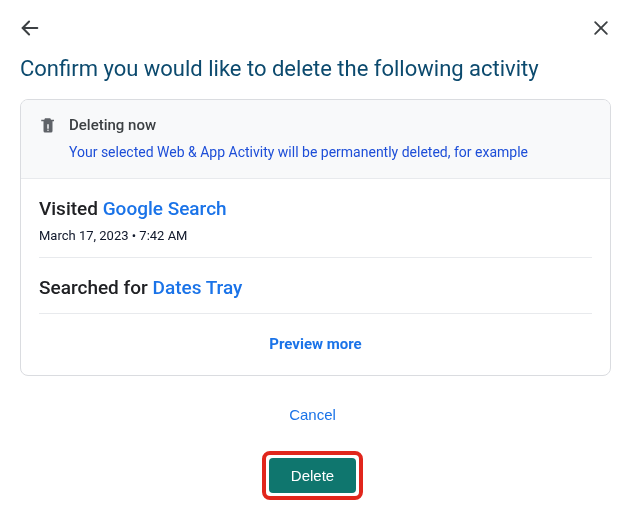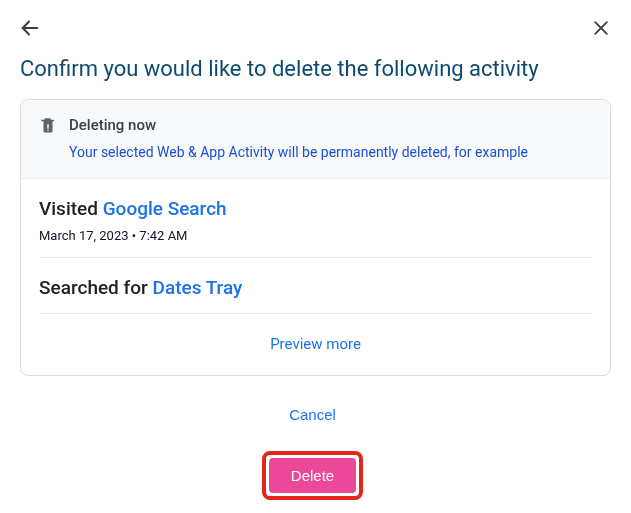--- a/index.html
+++ b/index.html
@@ -80,42 +80,42 @@
       color: #0f172a;
       margin-top: 8px;
     }
     .preview-more {
       text-align: center;
       padding: 20px 0 22px 0;
     }
     .preview-more span {
       color: #1a73e8;
       font-size: 15px;
-      font-weight: 400;
+      font-weight: 700;
       cursor: pointer;
     }
     .actions {
       display: flex;
       justify-content: flex-end;
       align-items: center;
       gap: 20px;
       padding: 22px 26px 0 20px;
       flex-direction: column;
     }
     .btn-text {
       color: #1a73e8;
       font-size: 15px;
       font-weight: 500;
       background: none;
       border: none;
       cursor: pointer;
       padding: 8px 10px;
     }
     .btn-filled {
-      background: #ec4899;
+      background: #0f766e;
       color: #fff;
       font-size: 15px;
       font-weight: 500;
       border: none;
       border-radius: 4px;
       padding: 9px 22px;
       cursor: pointer;
     }
     .highlight-box {
       border: 4px solid #e1261c;

